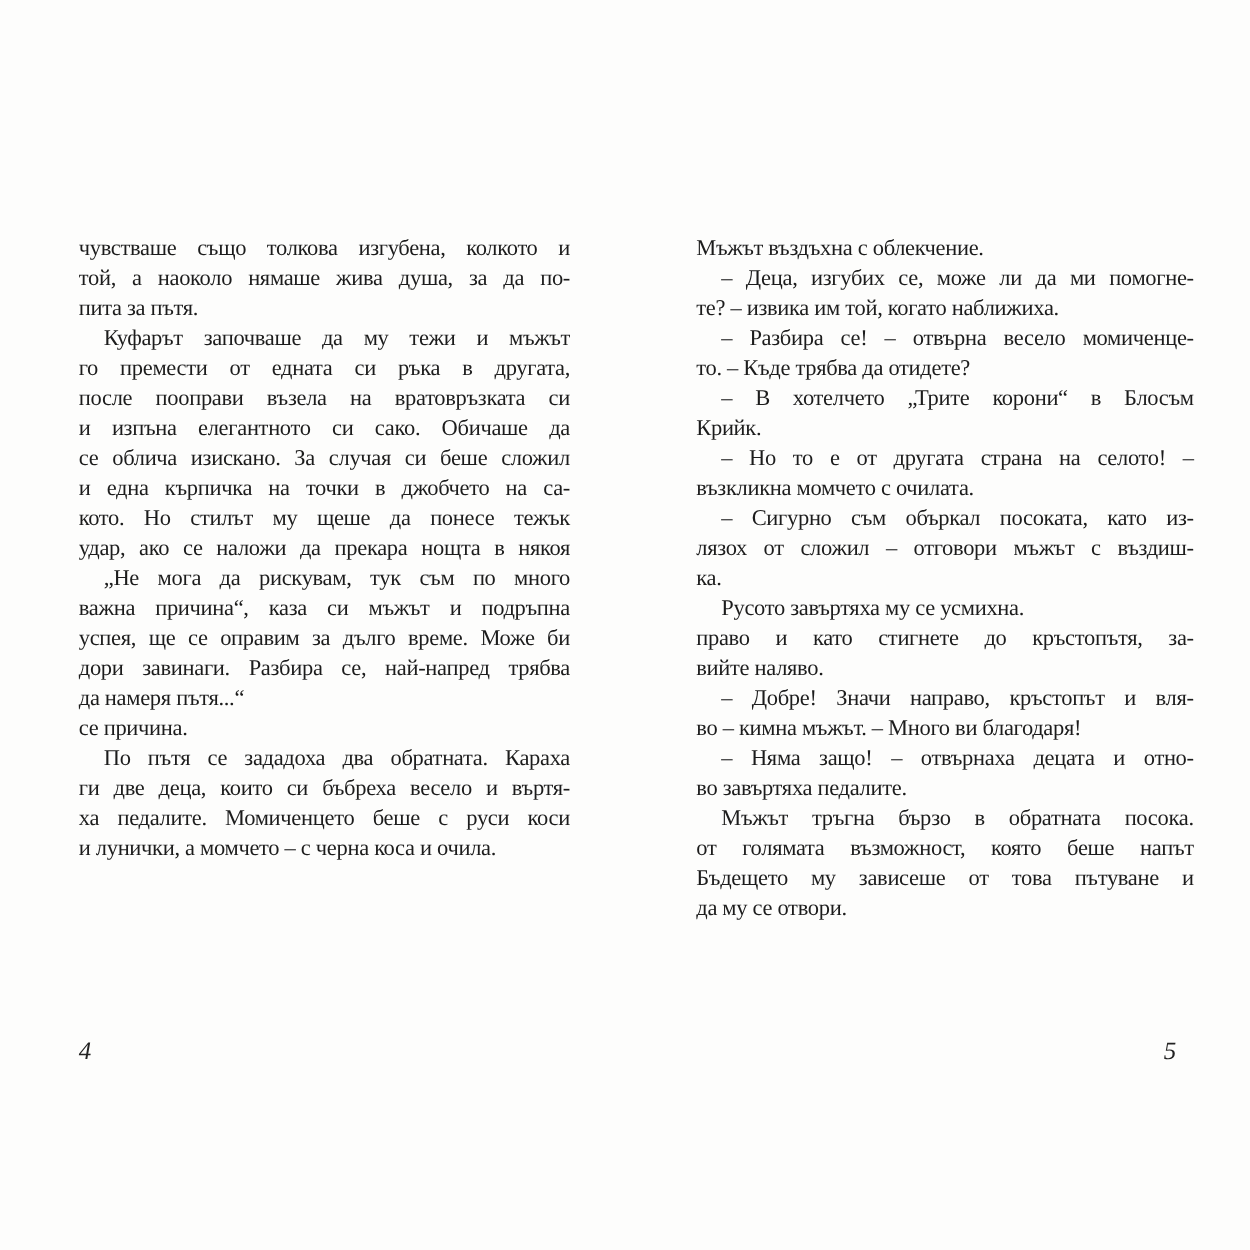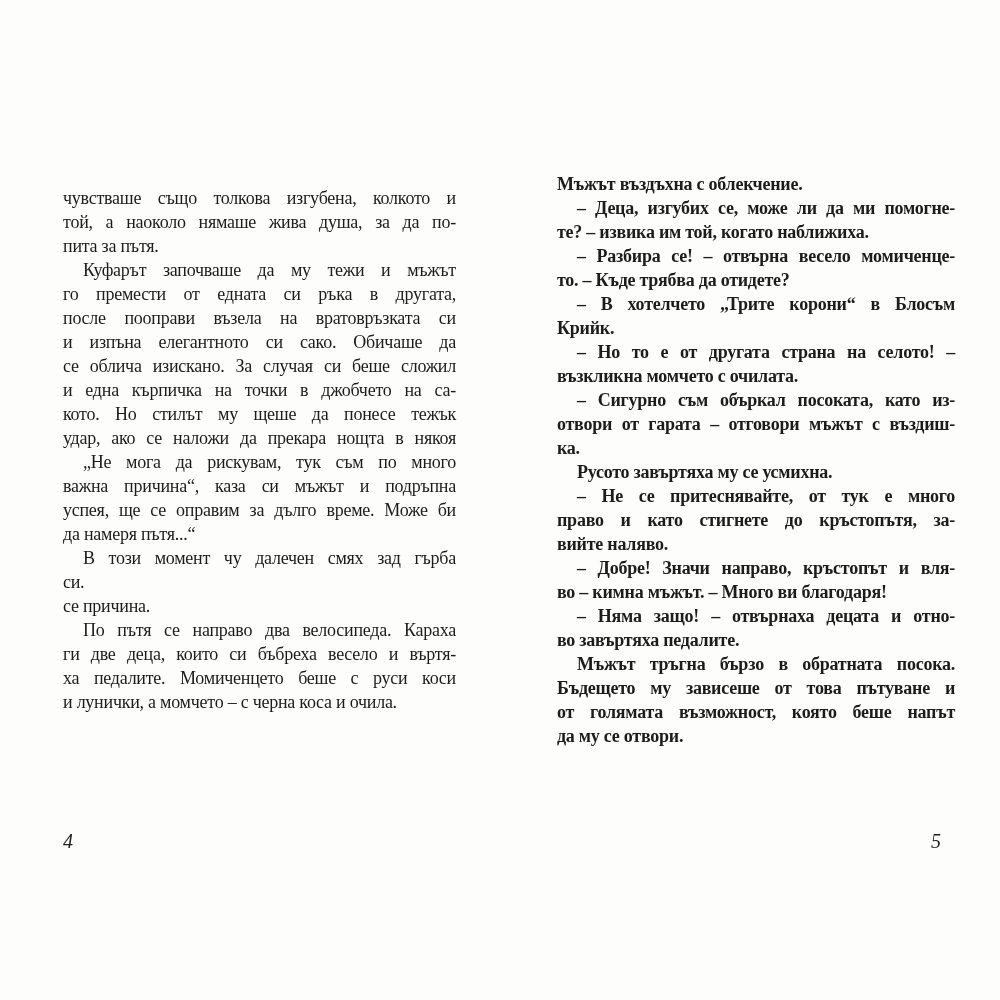--- a/index.html
+++ b/index.html
@@ -17,21 +17,21 @@
     font-family: "Liberation Serif", "DejaVu Serif", serif;
     color: #1c1c1c;
   }
   .text-column {
     position: absolute;
     font-size: 18px;
     line-height: 24px;
     letter-spacing: -0.25px;
   }
   .text-column.left  { left: 63px;  top: 186px; width: 393px; }
-  .text-column.right { left: 557px; top: 172px; width: 398px; font-weight: bold; }
+  .text-column.right { left: 557px; top: 186px; width: 398px; }
   .par { margin: 0; padding: 0; }
   .line {
     text-align: justify;
     text-align-last: justify;
     white-space: normal;
   }
   .line.indent  { text-indent: 20px; }
   .line.parlast { text-align-last: left; }
   .page-number {
     position: absolute;
@@ -63,31 +63,28 @@
           <div class="line">и изпъна елегантното си сако. Обичаше да</div>
           <div class="line">се облича изискано. За случая си беше сложил</div>
           <div class="line">и една кърпичка на точки в джобчето на са-</div>
           <div class="line">кото. Но стилът му щеше да понесе тежък</div>
           <div class="line">удар, ако се наложи да прекара нощта в някоя</div>
         </div>
         <div class="par">
           <div class="line indent">„Не мога да рискувам, тук съм по много</div>
           <div class="line">важна причина“, каза си мъжът и подръпна</div>
           <div class="line">успея, ще се оправим за дълго време. Може би</div>
+          <div class="line">дори завинаги. Разбира се, най-напред трябва</div>
           <div class="line parlast">да намеря пътя...“</div>
-        </div>
-        <div class="par">
-          <div class="line indent">В този момент чу далечен смях зад гърба</div>
-          <div class="line parlast">си.</div>
         </div>
         <div class="par">
           <div class="line parlast">се причина.</div>
         </div>
         <div class="par">
-          <div class="line indent">По пътя се направо два велосипеда. Караха</div>
+          <div class="line indent">По пътя се зададоха два обратната. Караха</div>
           <div class="line">ги две деца, които си бъбреха весело и въртя-</div>
           <div class="line">ха педалите. Момиченцето беше с руси коси</div>
           <div class="line parlast">и лунички, а момчето – с черна коса и очила.</div>
         </div>
       </div>
     <div class="page-number pn-left">4</div>
   </section>
 
   <section class="page">
     <div class="text-column right">
@@ -105,42 +102,41 @@
         <div class="par">
           <div class="line indent">– В хотелчето „Трите корони“ в Блосъм</div>
           <div class="line parlast">Крийк.</div>
         </div>
         <div class="par">
           <div class="line indent">– Но то е от другата страна на селото! –</div>
           <div class="line parlast">възкликна момчето с очилата.</div>
         </div>
         <div class="par">
           <div class="line indent">– Сигурно съм объркал посоката, като из-</div>
-          <div class="line">отвори от гарата – отговори мъжът с въздиш-</div>
+          <div class="line">лязох от сложил – отговори мъжът с въздиш-</div>
           <div class="line parlast">ка.</div>
         </div>
         <div class="par">
           <div class="line indent parlast">Русото завъртяха му се усмихна.</div>
         </div>
         <div class="par">
-          <div class="line indent">– Не се притеснявайте, от тук е много</div>
           <div class="line">право и като стигнете до кръстопътя, за-</div>
           <div class="line parlast">вийте наляво.</div>
         </div>
         <div class="par">
           <div class="line indent">– Добре! Значи направо, кръстопът и вля-</div>
           <div class="line parlast">во – кимна мъжът. – Много ви благодаря!</div>
         </div>
         <div class="par">
           <div class="line indent">– Няма защо! – отвърнаха децата и отно-</div>
           <div class="line parlast">во завъртяха педалите.</div>
         </div>
         <div class="par">
           <div class="line indent">Мъжът тръгна бързо в обратната посока.</div>
+          <div class="line">от голямата възможност, която беше напът</div>
           <div class="line">Бъдещето му зависеше от това пътуване и</div>
-          <div class="line">от голямата възможност, която беше напът</div>
           <div class="line parlast">да му се отвори.</div>
         </div>
       </div>
     <div class="page-number pn-right">5</div>
   </section>
 
 </div>
 
 </body></html>

